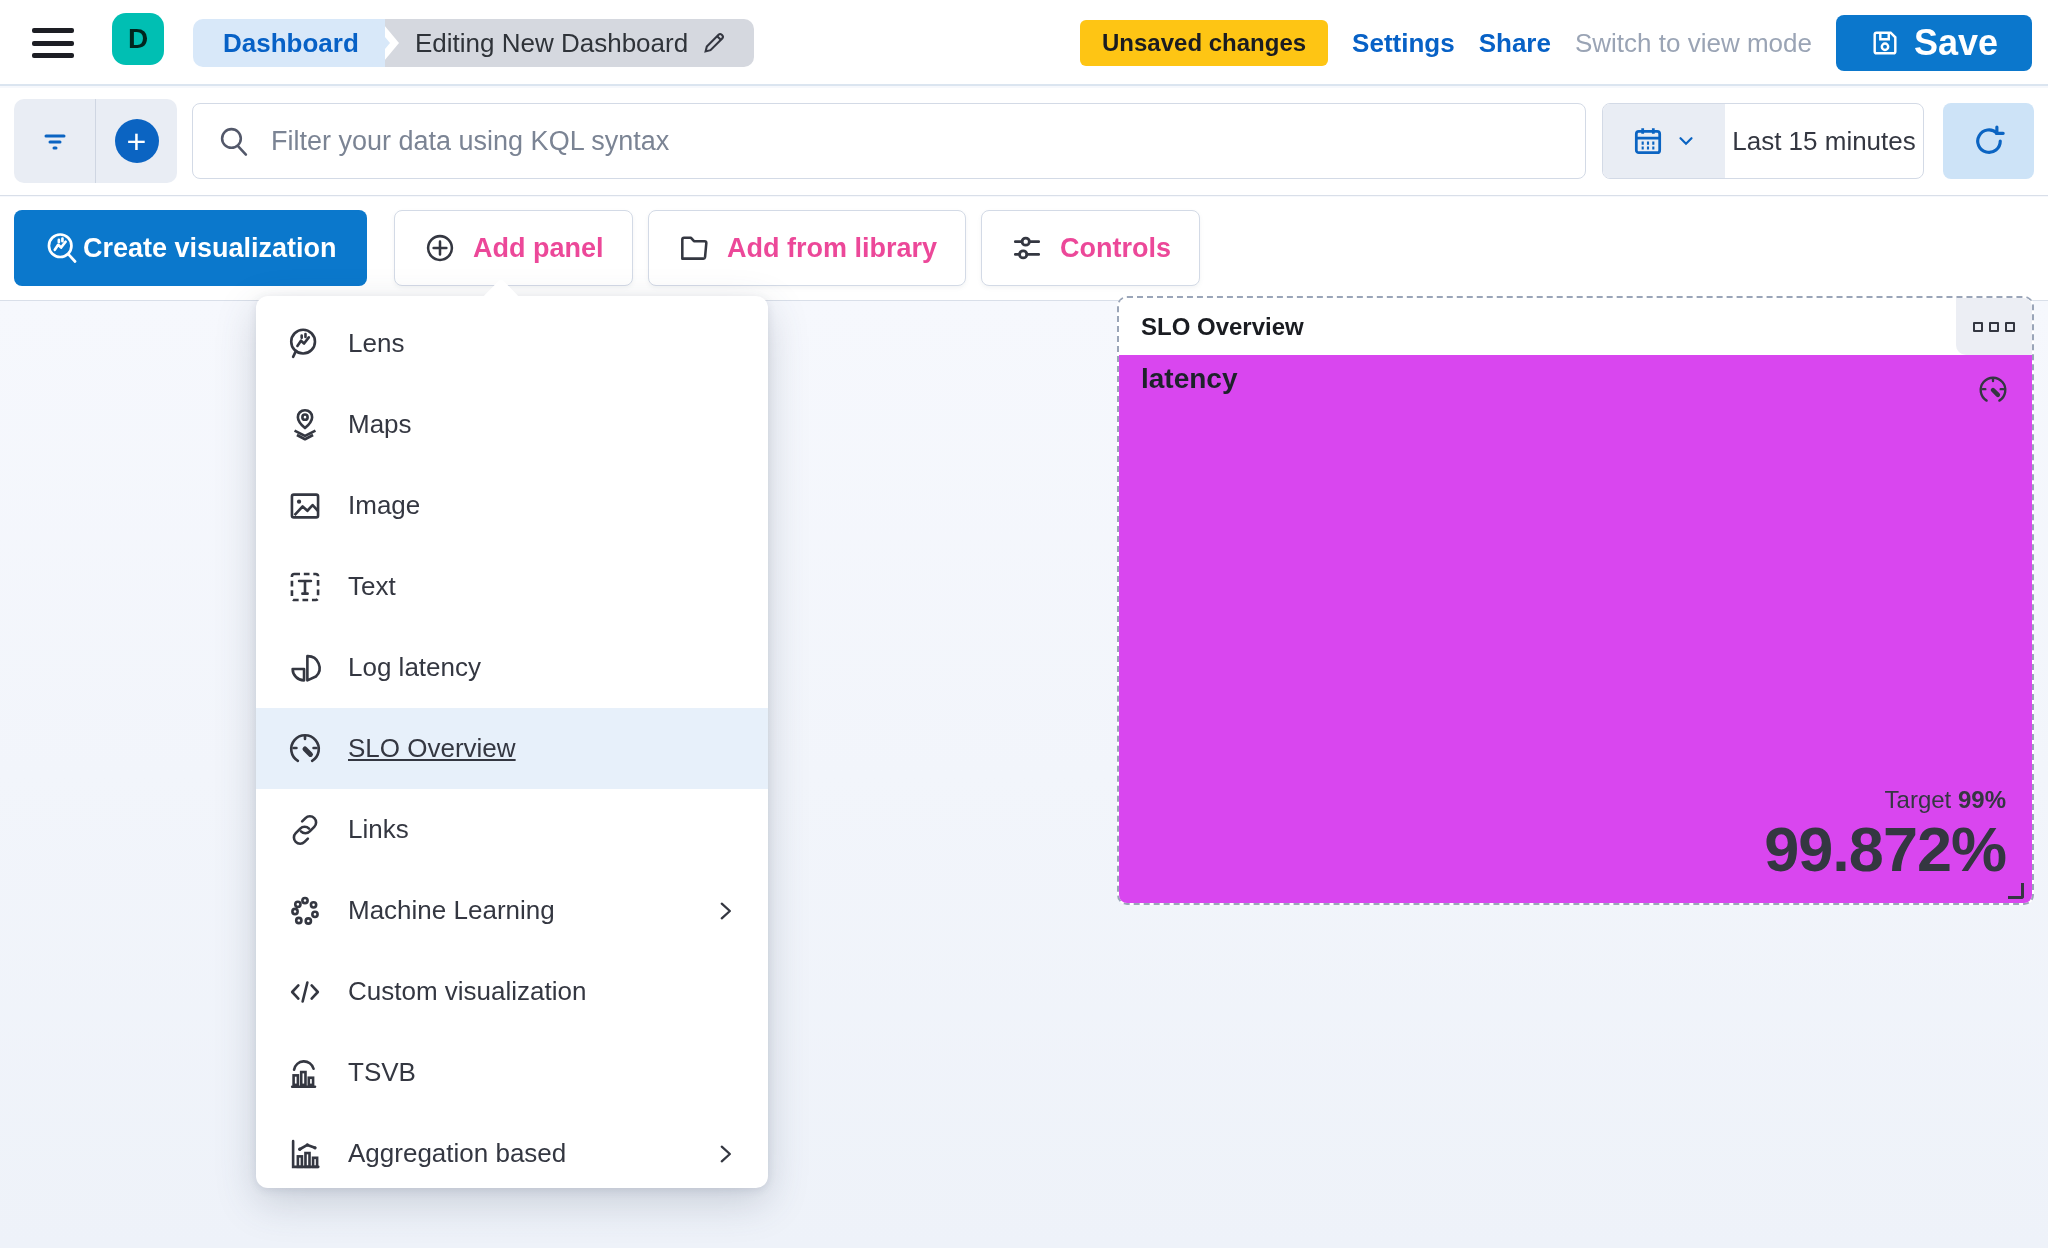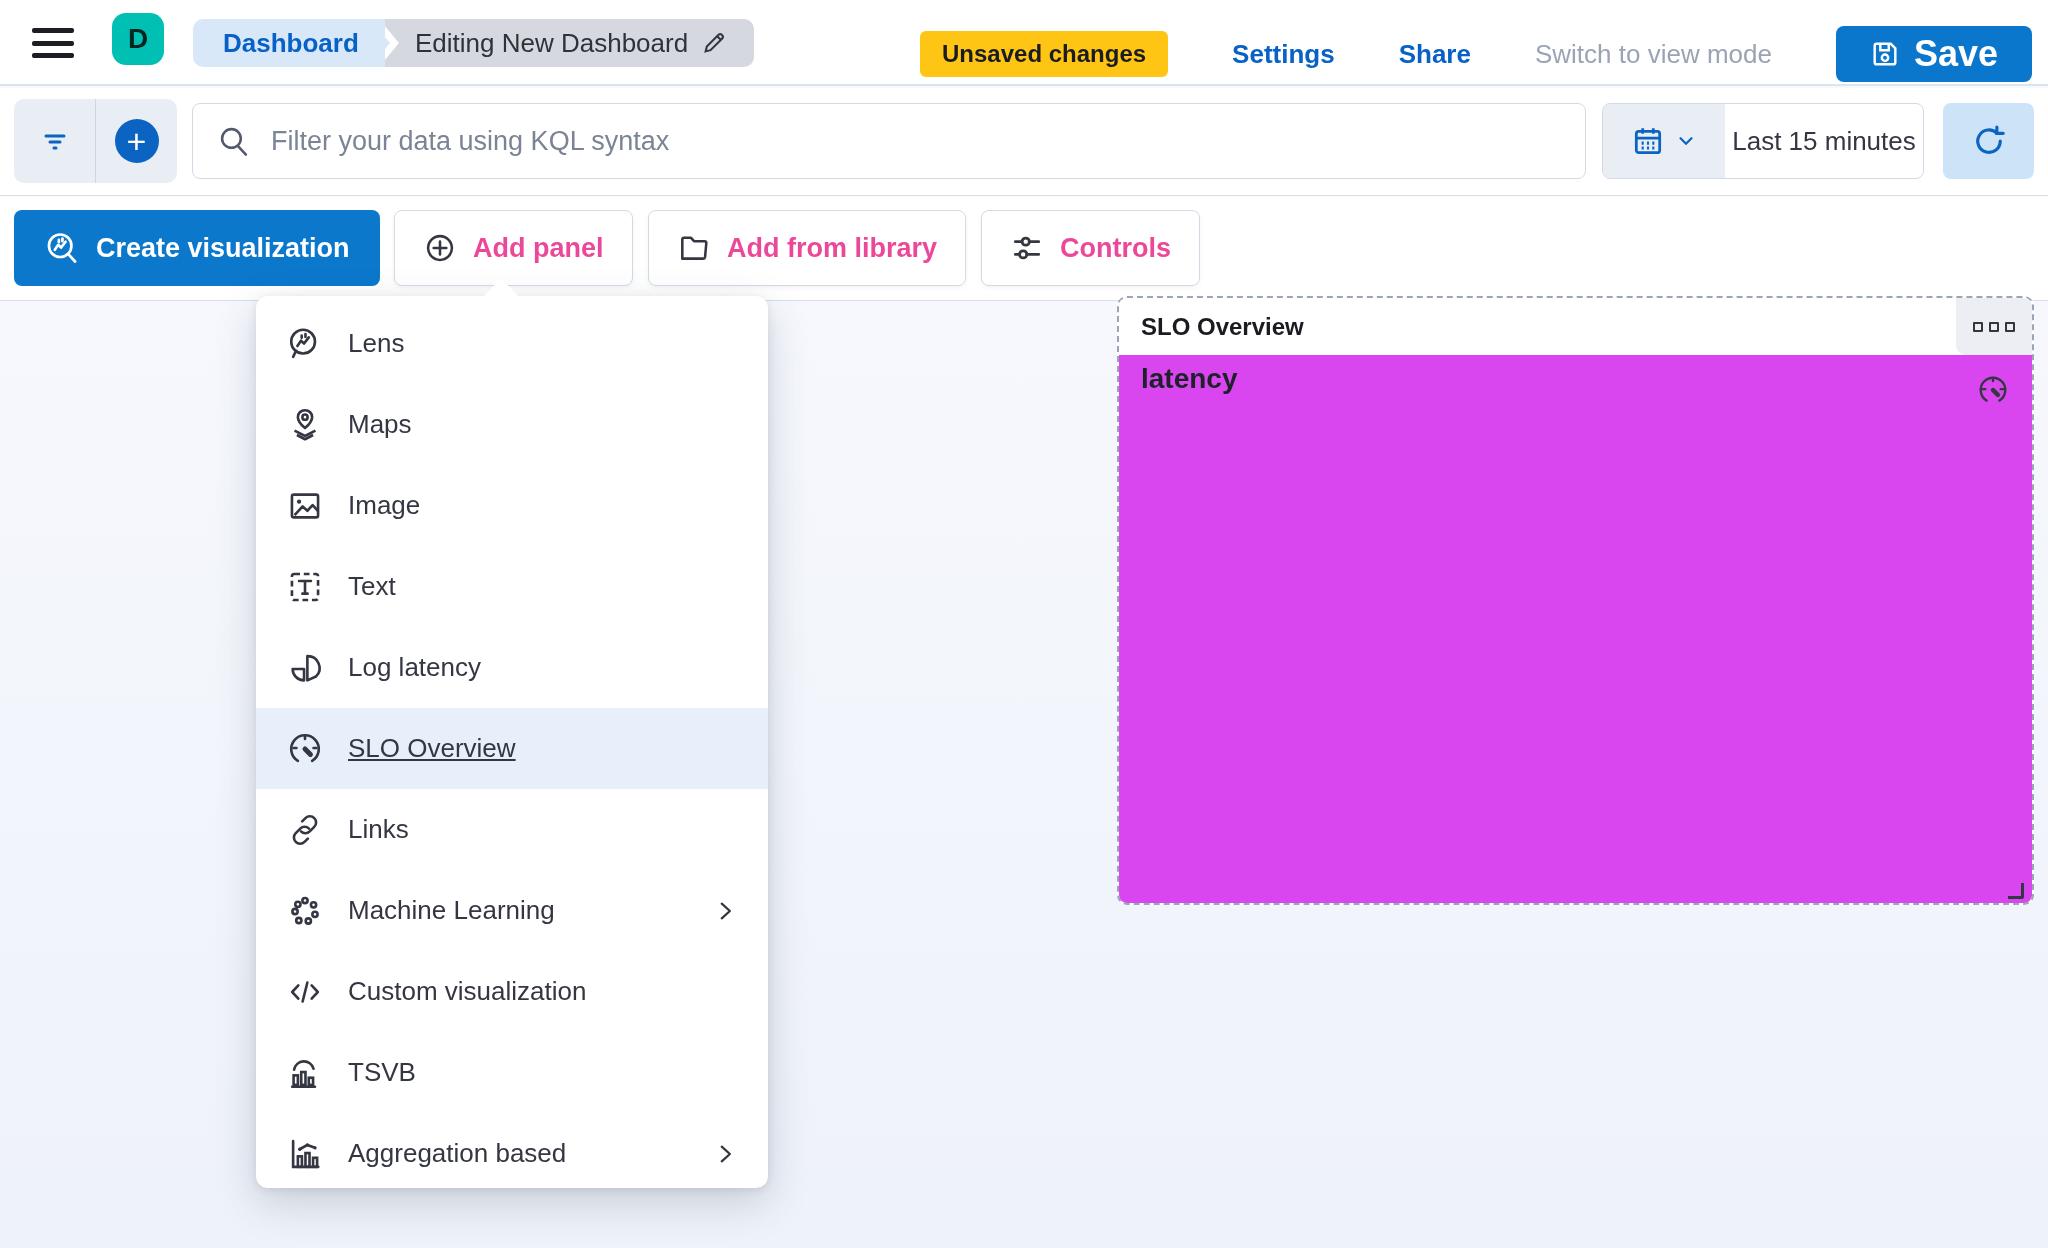--- a/index.html
+++ b/index.html
@@ -10,21 +10,21 @@
   
   .header { position:absolute; left:0; top:0; width:2048px; height:86px; background:#ffffff; border-bottom:2px solid #dbe5f0; display:flex; align-items:center; }
   .hamburger { position:absolute; left:32px; top:28px; width:42px; height:30px; display:flex; flex-direction:column; justify-content:space-between; cursor:pointer; }
   .hamburger span { display:block; height:5px; border-radius:2px; background:#1d1e24; }
   .logo { position:absolute; left:112px; top:13px; width:52px; height:52px; border-radius:14px; background:#00bfb3; color:#00261f; font-size:28px; font-weight:700; display:flex; align-items:center; justify-content:center; }
   .crumbs { position:absolute; left:193px; top:19px; height:48px; }
   .crumb-first { position:absolute; left:0; top:0; height:48px; padding:0 26px 0 30px; background:#d8e8f9; color:#0761c6; font-size:26px; font-weight:600; display:flex; align-items:center; border-radius:10px 0 0 10px; z-index:3; }
   .crumb-first-arrow { position:absolute; left:177px; top:0; width:0; height:0; border-top:24px solid transparent; border-bottom:24px solid transparent; border-left:20px solid #d8e8f9; z-index:3; }
   .crumb-gap { position:absolute; left:186px; top:0; width:0; height:0; border-top:24px solid transparent; border-bottom:24px solid transparent; border-left:20px solid #ffffff; z-index:2; }
   .crumb-current { position:absolute; left:180px; top:0; height:48px; padding:0 26px 0 42px; background:#d5d8df; color:#2f3339; font-size:26px; font-weight:500; display:flex; align-items:center; gap:12px; border-radius:0 10px 10px 0; z-index:1; white-space:nowrap; }
-  .hdr-right { position:absolute; right:16px; top:11px; height:86px; display:flex; align-items:center; gap:64px; }
+  .hdr-right { position:absolute; right:16px; top:0; height:86px; display:flex; align-items:center; gap:24px; }
   .badge-unsaved { background:#fec514; color:#1a1c21; font-size:24px; font-weight:600; padding:9px 22px; border-radius:6px; white-space:nowrap; }
   .hdr-link { font-size:26px; font-weight:600; color:#0761c6; cursor:pointer; white-space:nowrap; }
   .hdr-link.disabled { color:#9aa4b5; font-weight:500; cursor:default; }
   .btn-save { display:flex; align-items:center; gap:14px; background:#0b77cc; color:#fff; font-size:36px; font-weight:600; padding:0 34px; height:56px; border-radius:8px; border:none; cursor:pointer; }
 
   
   .filter-row { position:absolute; left:0; top:88px; width:2048px; height:108px; background:#ffffff; border-bottom:1px solid #d9dfe9; }
   .filter-group { position:absolute; left:14px; top:11px; width:163px; height:84px; background:#e9edf4; border-radius:10px; display:flex; }
   .filter-group .half { flex:1; display:flex; align-items:center; justify-content:center; cursor:pointer; }
   .filter-group .half:first-child { border-right:1px solid #cfd6e2; }
@@ -32,21 +32,21 @@
   .kql-input { position:absolute; left:192px; top:15px; width:1394px; height:76px; background:#fff; border:1px solid #d3dae6; border-radius:8px; display:flex; align-items:center; padding:0 24px; gap:20px; }
   .kql-input input { border:none; outline:none; flex:1; font-size:27px; font-family:"Liberation Sans",sans-serif; color:#000000; background:transparent; }
   .kql-input input::placeholder { color:#7b8494; }
   .datepicker { position:absolute; left:1602px; top:15px; width:322px; height:76px; border:1px solid #d3dae6; border-radius:8px; background:#fff; display:flex; overflow:hidden; }
   .datepicker .cal-seg { width:122px; background:#e9edf4; display:flex; align-items:center; justify-content:center; gap:10px; cursor:pointer; }
   .datepicker .range-seg { flex:1; display:flex; align-items:center; justify-content:center; font-size:26px; color:#343741; cursor:pointer; white-space:nowrap; }
   .btn-refresh { position:absolute; left:1943px; top:15px; width:91px; height:76px; background:#cde3f7; border-radius:8px; border:none; display:flex; align-items:center; justify-content:center; cursor:pointer; }
 
   
   .toolbar { position:absolute; left:0; top:197px; width:2048px; height:103px; background:#ffffff; }
-  .btn-primary { position:absolute; left:14px; top:13px; height:76px; padding:0 30px; background:#0b78cc; color:#fff; border:none; border-radius:8px; font-size:27px; font-weight:600; display:flex; align-items:center; gap:16px; cursor:pointer; }
+  .btn-primary { position:absolute; left:14px; top:13px; height:76px; padding:0 30px; background:#0b78cc; color:#fff; border:none; border-radius:8px; font-size:27px; font-weight:600; display:flex; align-items:center; gap:3px; cursor:pointer; }
   .btn-secondary { position:absolute; top:13px; height:76px; padding:0 28px; background:#fff; color:#ec4899; border:1px solid #d3dae6; border-radius:8px; font-size:27px; font-weight:600; display:flex; align-items:center; gap:16px; cursor:pointer; box-shadow:0 2px 4px rgba(100,110,130,0.08); }
 
   
   .canvas { position:absolute; left:0; top:300px; width:2048px; height:948px; background:linear-gradient(180deg,#f6f8fd 0%,#eef2f9 100%); border-top:1px solid #d9dfe9; }
 
   
   .menu { position:absolute; left:256px; top:296px; width:512px; height:892px; background:#fff; border-radius:12px; box-shadow:0 14px 40px rgba(65,78,101,0.22), 0 2px 8px rgba(65,78,101,0.12); padding:7px 0; z-index:10; }
   .menu-arrow { position:absolute; top:-12px; left:232px; width:26px; height:26px; background:#fff; transform:rotate(45deg); border-radius:3px; }
   .menu-item { position:relative; height:81px; display:flex; align-items:center; gap:24px; padding:0 30px; font-size:26px; color:#343741; cursor:pointer; }
   .menu-item.selected { background:#e7f0fa; }
@@ -373,17 +373,24 @@
     </div>
     <div class="slo-body">
       <div class="slo-name">latency</div>
       <div class="slo-gauge">
         <svg width="34" height="34" viewBox="0 0 16 16" fill="none" stroke="#343741" stroke-width="1.1" stroke-linecap="round">
           <path d="M5 13 A5.8 5.8 0 1 1 11 13"></path>
           <path d="M8 2.6 V3.8 M3.2 7.6 H4.4 M12.8 7.6 H11.6"></path>
           <path d="M8 8 L10.3 10.3" stroke-width="2.1"></path>
         </svg>
       </div>
+      <div class="slo-figures">
+        <div class="slo-target">
+          <span>Target</span>
+          <b>99%</b>
+        </div>
+        <div class="slo-value">99.872%</div>
+      </div>
       <div class="resize-handle"></div>
     </div>
   </div>
 
 </div>
 
 </body></html>

